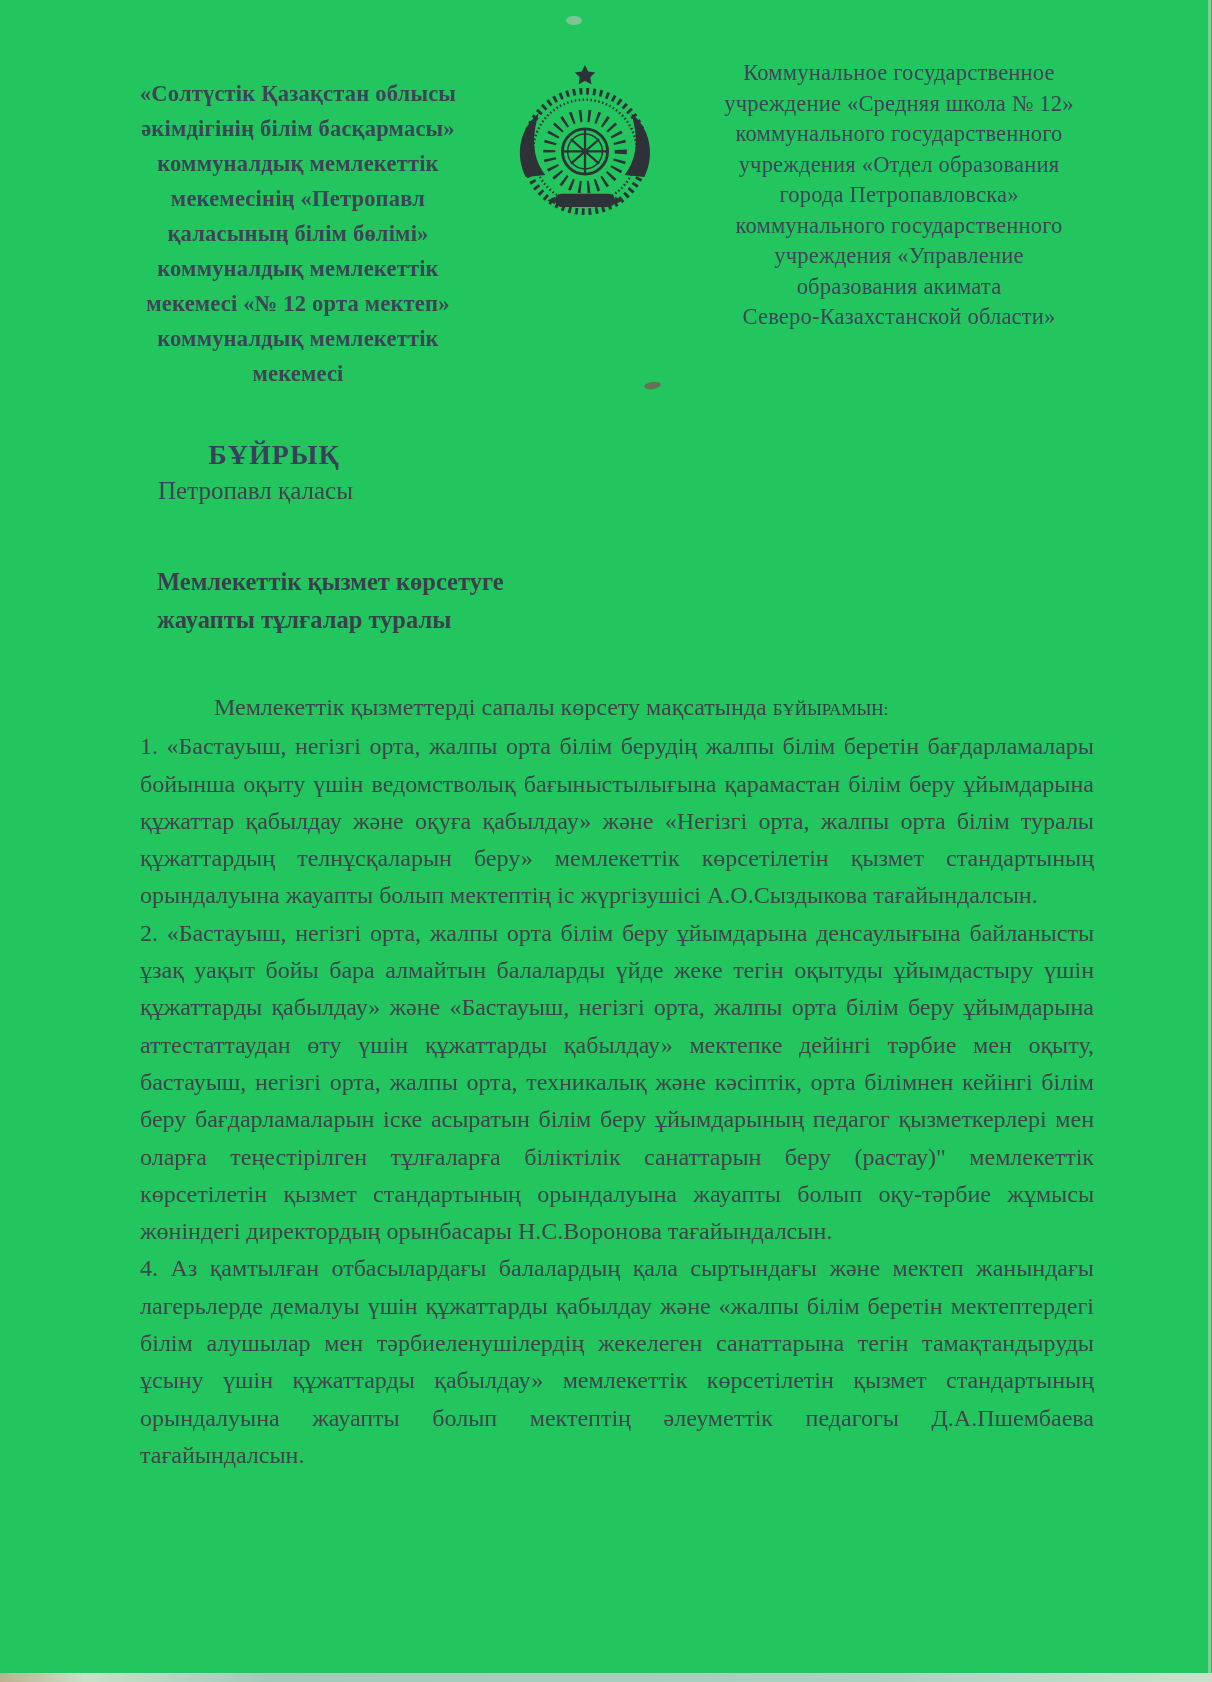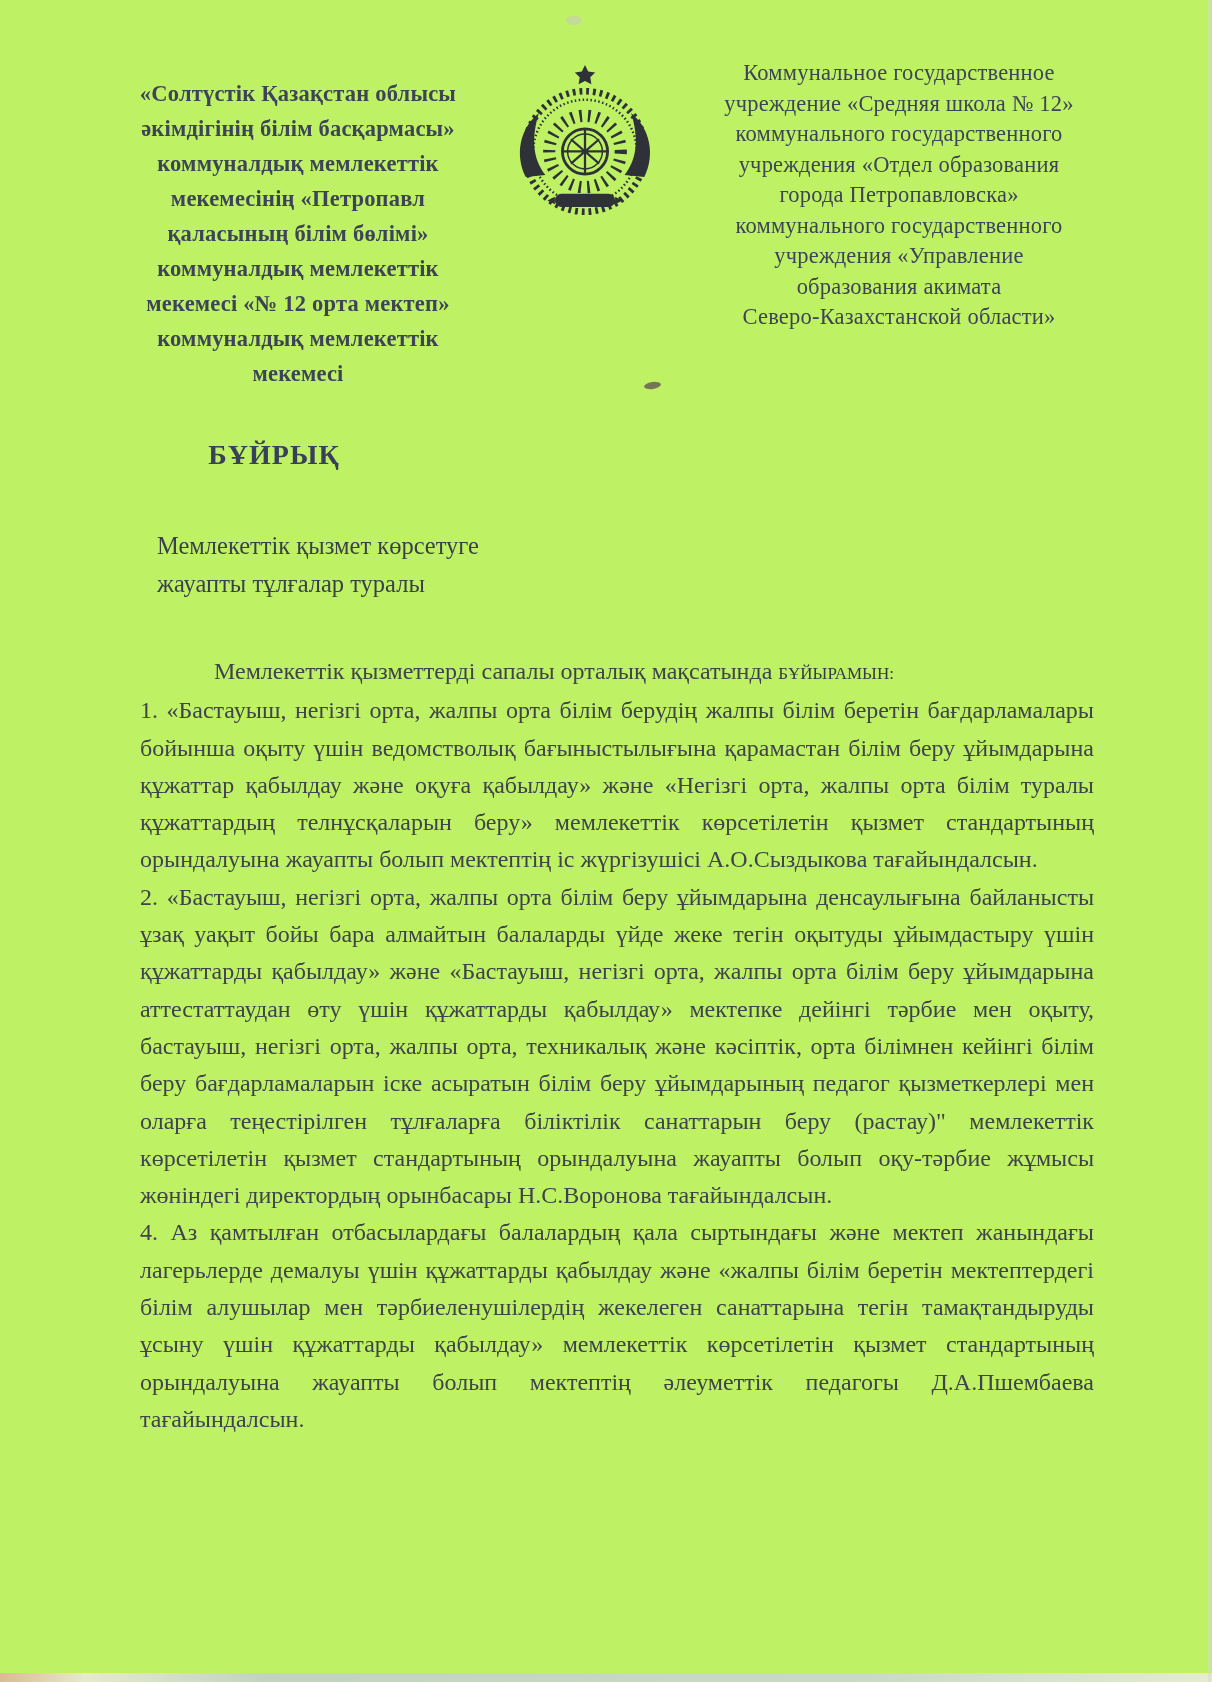--- a/index.html
+++ b/index.html
@@ -1,20 +1,20 @@
 <!DOCTYPE html>
 <html lang="kk"><head>
 <meta charset="utf-8">
 <style>
   html,body { margin:0; padding:0; background:#e9e9e9; }
   .page {
     position:relative;
     width:1212px; height:1682px;
     margin:0 auto;
-    background:#bef264;
+    background:#22c55e;
     font-family:"Liberation Serif", serif;
     color:#3f434c;
     overflow:hidden;
     box-shadow:0 0 6px rgba(0,0,0,.2);
   }
   .pre-lines { white-space:pre-line; }
 
   
   .header-row { display:flex; padding:58px 94px 0 106px; }
   .org-left {
@@ -40,21 +40,21 @@
   }
   .order-ru {
     margin-left:auto; margin-right:146px; width:322px;
     text-align:center; font-size:25px; line-height:34px; color:#3e4350;
   }
   .order-ru .order-title { font-size:28px; font-weight:bold; letter-spacing:1px; color:#39405a; }
 
   
   .subject {
     margin:54px 0 4px 157px;
-    font-weight:normal; font-size:24.5px; line-height:38px;
+    font-weight:bold; font-size:24.5px; line-height:38px;
     color:#3a3f4c;
   }
 
   
   .body-text {
     margin:50px 118px 0 140px;
     font-size:24px; line-height:37.3px;
     text-align:justify; text-justify:inter-word;
     color:#3f434c;
   }
@@ -118,28 +118,29 @@
 города Петропавловска»
 коммунального государственного
 учреждения «Управление
 образования акимата
 Северо-Казахстанской области»</div>
   </div>
 
   <div class="order-row">
     <div class="order-kk">
       <div class="order-title">БҰЙРЫҚ</div>
+      <div>Петропавл қаласы</div>
     </div>
   </div>
 
   <div class="subject pre-lines">Мемлекеттік қызмет көрсетуге
 жауапты тұлғалар туралы</div>
 
   <div class="body-text">
-    <p class="intro-par"><span>Мемлекеттік қызметтерді сапалы орталық мақсатында </span><span class="intro-bold">БҰЙЫРАМЫН:</span></p>
+    <p class="intro-par"><span>Мемлекеттік қызметтерді сапалы көрсету мақсатында </span><span class="intro-bold">БҰЙЫРАМЫН:</span></p>
     <p class="para">1. «Бастауыш, негізгі орта, жалпы орта білім берудің жалпы білім беретін бағдарламалары бойынша оқыту үшін ведомстволық бағыныстылығына қарамастан білім беру ұйымдарына құжаттар қабылдау және оқуға қабылдау» және «Негізгі орта, жалпы орта білім туралы құжаттардың телнұсқаларын беру» мемлекеттік көрсетілетін қызмет стандартының орындалуына жауапты болып мектептің іс жүргізушісі А.О.Сыздыкова тағайындалсын.</p>
     <p class="para">2. «Бастауыш, негізгі орта, жалпы орта білім беру ұйымдарына денсаулығына байланысты ұзақ уақыт бойы бара алмайтын балаларды үйде жеке тегін оқытуды ұйымдастыру үшін құжаттарды қабылдау» және «Бастауыш, негізгі орта, жалпы орта білім беру ұйымдарына аттестаттаудан өту үшін құжаттарды қабылдау» мектепке дейінгі тәрбие мен оқыту, бастауыш, негізгі орта, жалпы орта, техникалық және кәсіптік, орта білімнен кейінгі білім беру бағдарламаларын іске асыратын білім беру ұйымдарының педагог қызметкерлері мен оларға теңестірілген тұлғаларға біліктілік санаттарын беру (растау)" мемлекеттік көрсетілетін қызмет стандартының орындалуына жауапты болып оқу-тәрбие жұмысы жөніндегі директордың орынбасары Н.С.Воронова тағайындалсын.</p>
     <p class="para">4. Аз қамтылған отбасылардағы балалардың қала сыртындағы және мектеп жанындағы лагерьлерде демалуы үшін құжаттарды қабылдау және «жалпы білім беретін мектептердегі білім алушылар мен тәрбиеленушілердің жекелеген санаттарына тегін тамақтандыруды ұсыну үшін құжаттарды қабылдау» мемлекеттік көрсетілетін қызмет стандартының орындалуына жауапты болып мектептің әлеуметтік педагогы Д.А.Пшембаева тағайындалсын.</p>
   </div>
 
   <div class="smudge-top"></div>
   <div class="smudge-mid"></div>
   <div class="scan-bottom"></div>
   <div class="scan-right"></div>
 </div>

